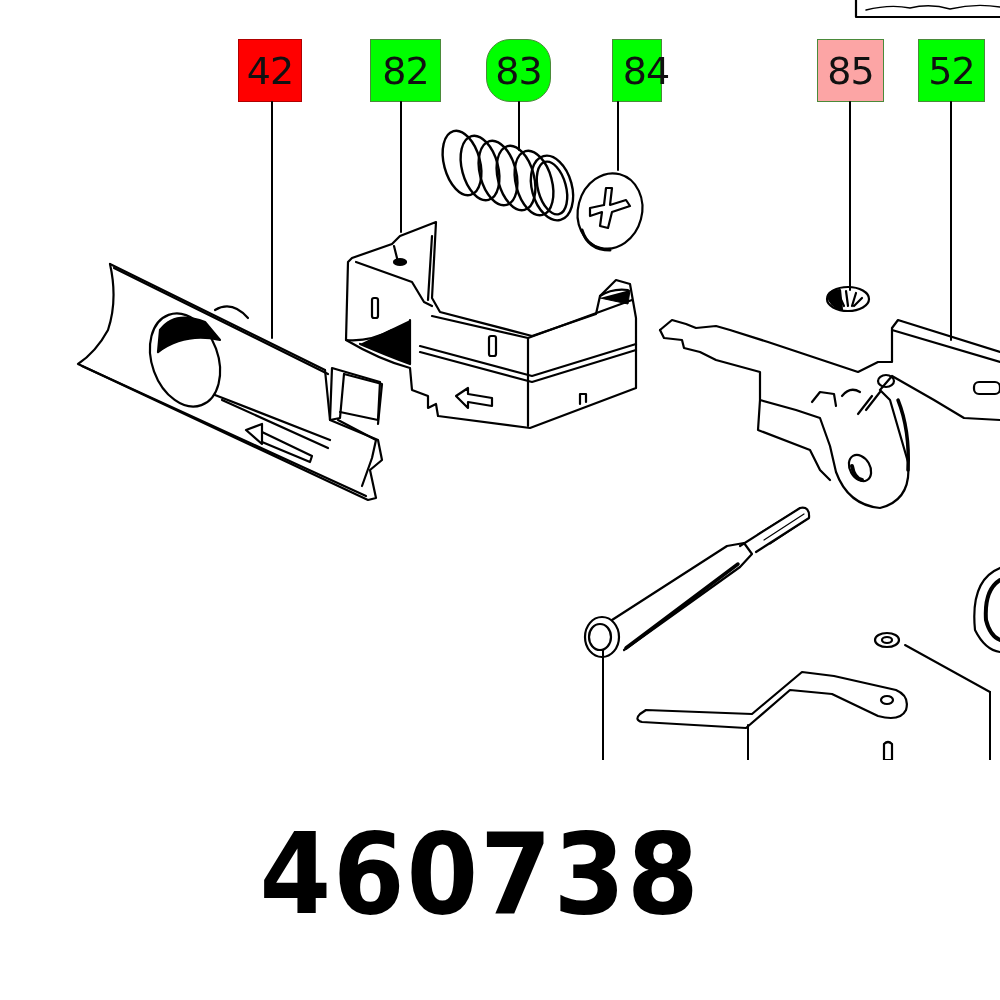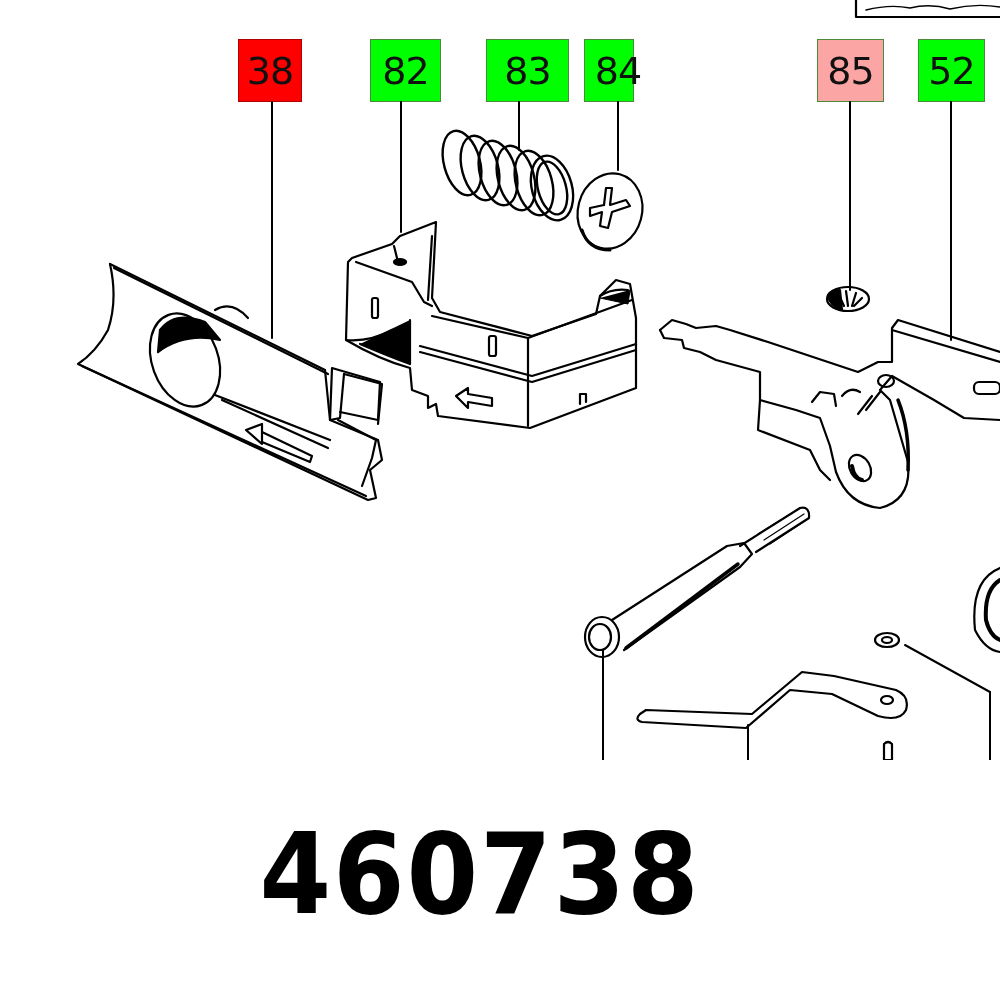--- a/index.html
+++ b/index.html
@@ -18,29 +18,29 @@
     font-family: "DejaVu Sans", sans-serif; font-weight: 700; font-size: 112px; color: #000;
     letter-spacing: 2px; line-height: 1;
     transform: scaleX(0.92); transform-origin: 480px 0;
   }
   svg * { vector-effect: non-scaling-stroke; }
 </style>
 </head>
 <body>
 
 <div class="label red" style="left:238px;width:64px;background:#ff0000;">
-  <span>38</span>
+  <span>42</span>
 </div>
 <div class="label" style="left:370px;width:71px;background:#00ff00;">
   <span>82</span>
 </div>
-<div class="label" style="left:486px;width:83px;background:#00ff00;">
+<div class="label" style="left:486px;width:65px;background:#00ff00;border-radius:24px;">
   <span>83</span>
 </div>
-<div class="label" style="left:584px;width:50px;background:#00ff00;padding-left:18px;">
+<div class="label" style="left:612px;width:50px;background:#00ff00;padding-left:18px;">
   <span>84</span>
 </div>
 <div class="label" style="left:817px;width:67px;background:#fca5a5;">
   <span>85</span>
 </div>
 <div class="label" style="left:918px;width:67px;background:#00ff00;">
   <span>52</span>
 </div>
 
 <svg id="drawing" viewBox="0 0 1000 760" xmlns="http://www.w3.org/2000/svg" fill="none" stroke="#000" stroke-width="2.2" stroke-linejoin="round" stroke-linecap="round">

